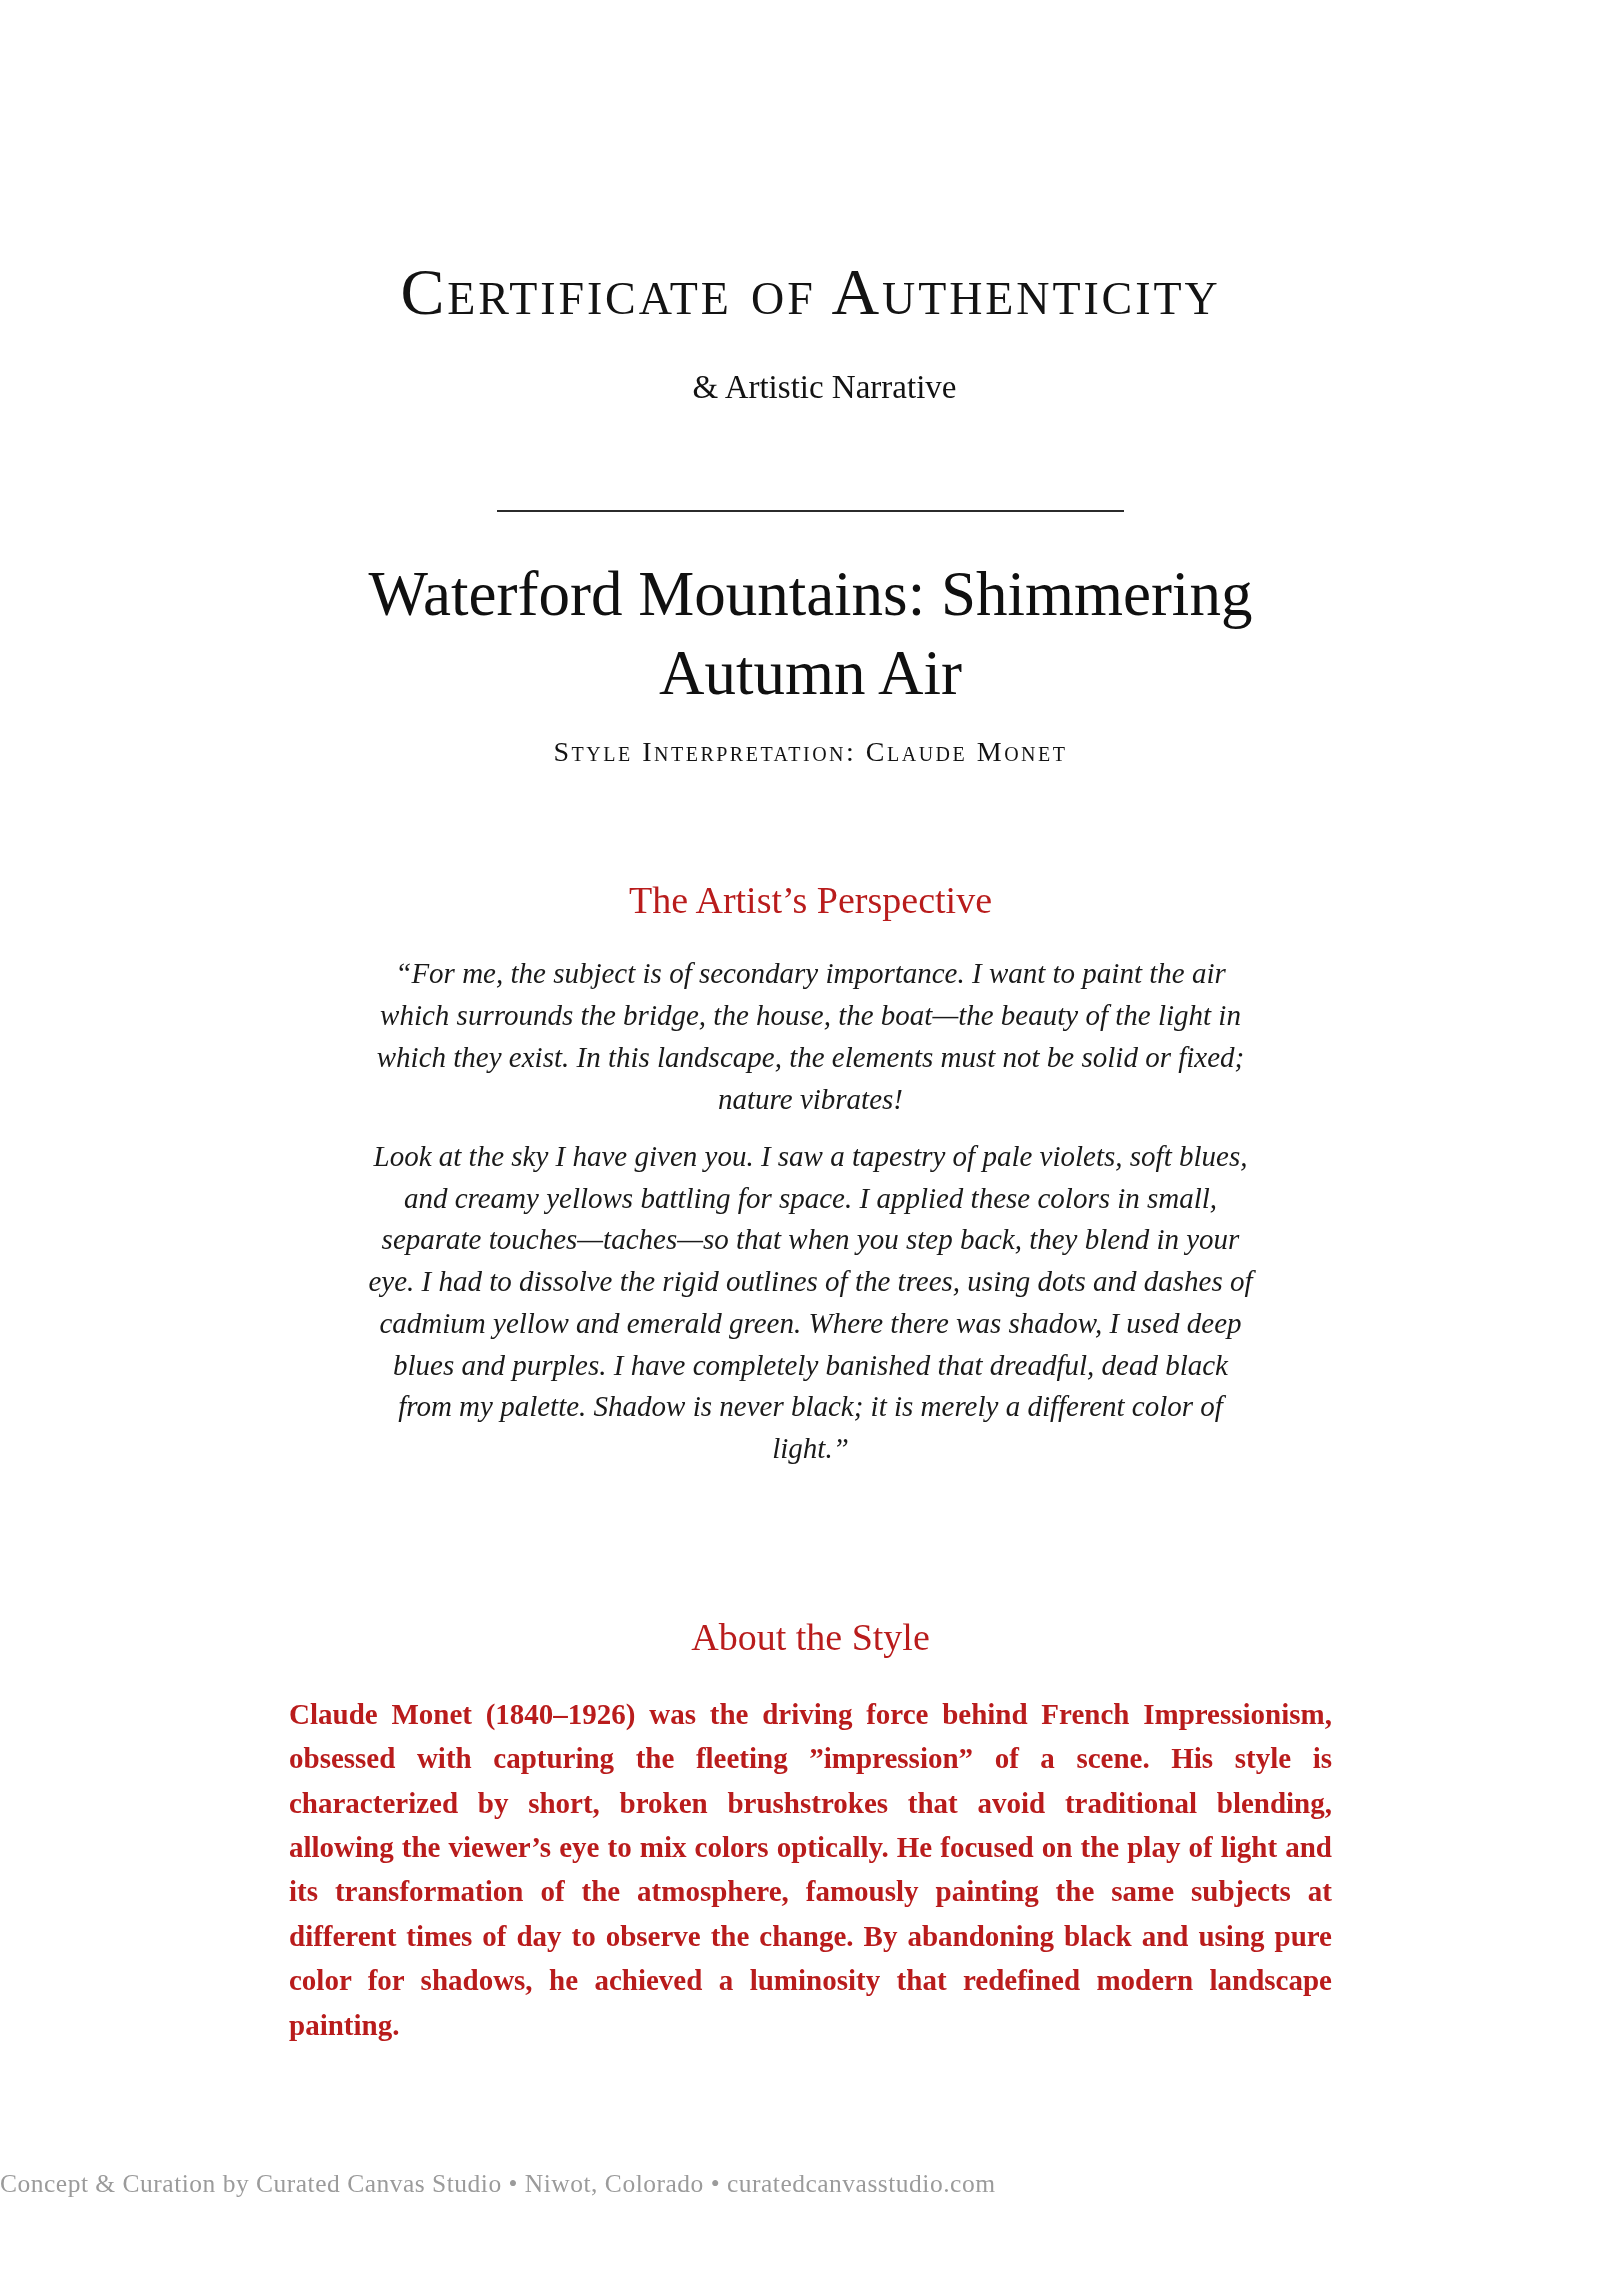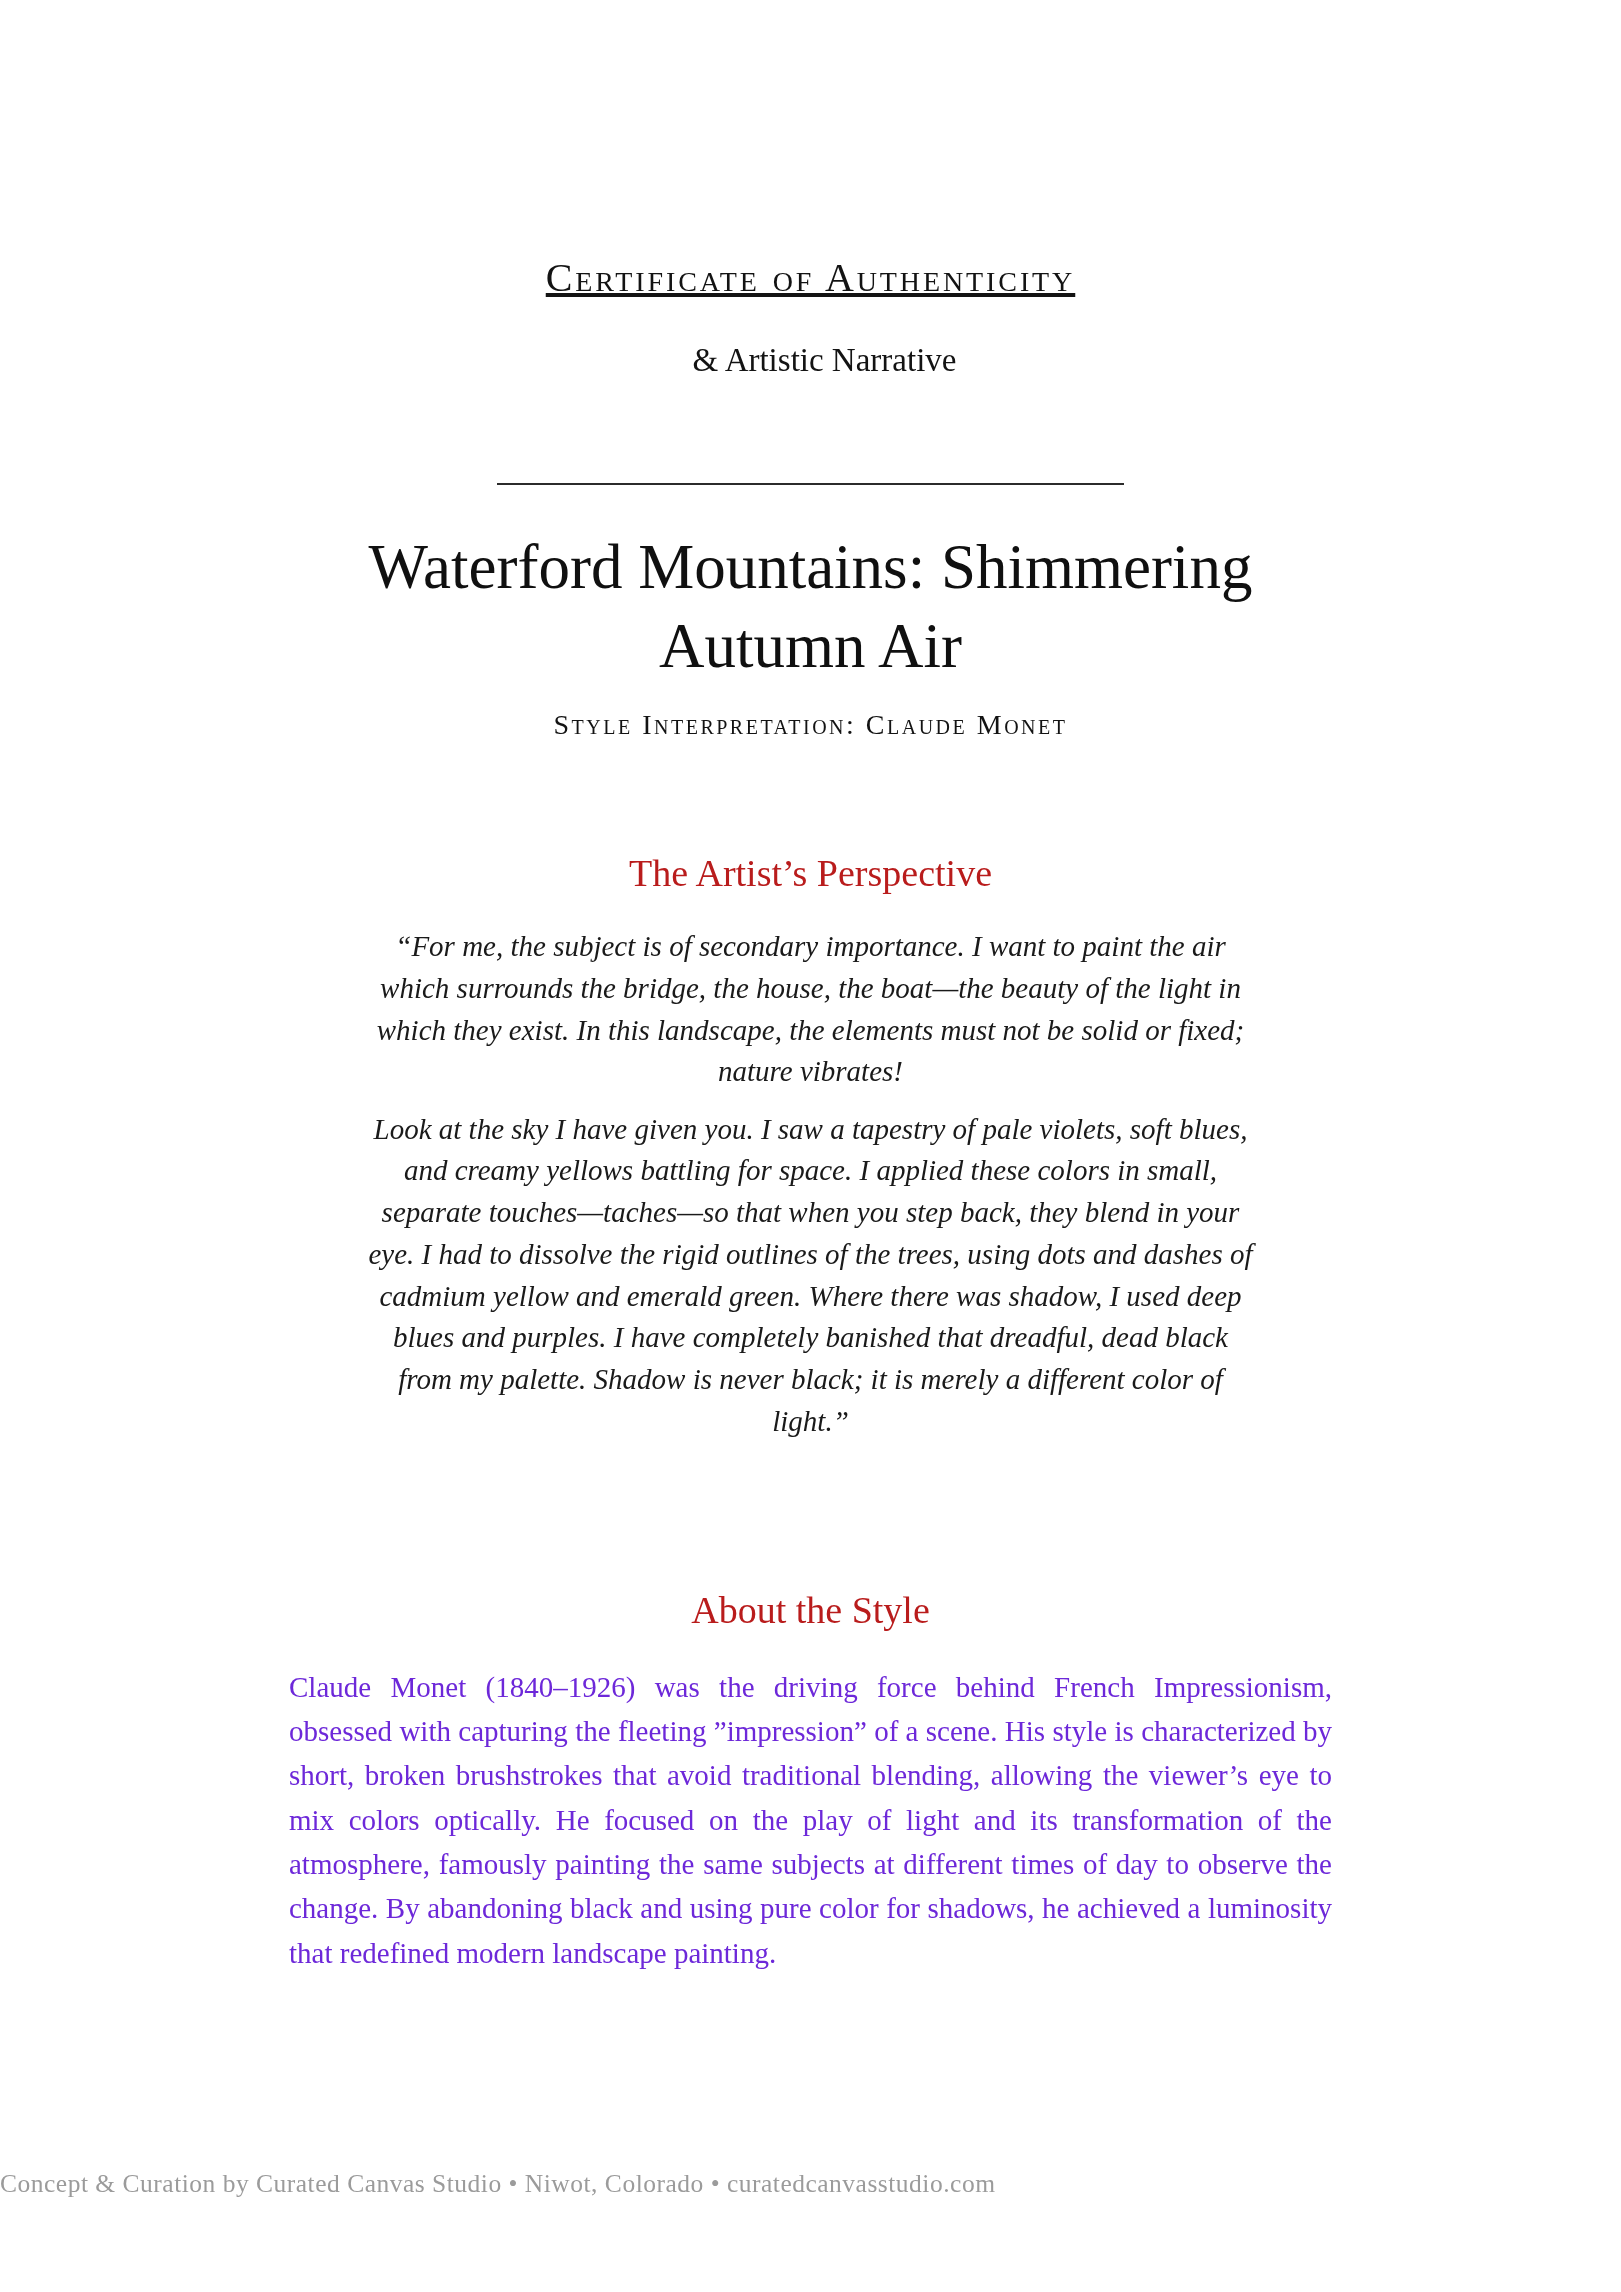--- a/index.html
+++ b/index.html
@@ -15,27 +15,26 @@
     background: #ffffff;
     color: #1a1a1a;
     font-family: "Liberation Serif", serif;
     overflow: hidden;
   }
   .center-col {
     text-align: center;
   }
   .cert-title {
     padding-top: 257px;
-    font-size: 40px;
+    font-size: 66px;
     font-weight: 400;
     font-variant: small-caps;
     letter-spacing: 2.9px;
     line-height: 1.05;
     color: #131313;
-    text-decoration: underline;
   }
   .cert-subtitle {
     margin-top: 43px;
     font-size: 33px;
     font-weight: 400;
     color: #131313;
     padding-left: 28px;
   }
   .divider {
     width: 627px;
@@ -85,21 +84,22 @@
   }
   .quote-block p.second {
     margin-top: 15.7px;
   }
   .about-body {
     width: 1043px;
     margin: 33px auto 16px auto;
     font-size: 29px;
     line-height: 1.53;
     text-align: justify;
-    color: #6d28d9;
+    color: #b91c1c;
+    font-weight: bold;
   }
   .footer-credit {
     position: absolute;
     left: 0;
     right: 0;
     bottom: 94px;
     text-align: left;
     font-size: 25.5px;
     color: #9b9b9b;
     letter-spacing: 0.5px;

